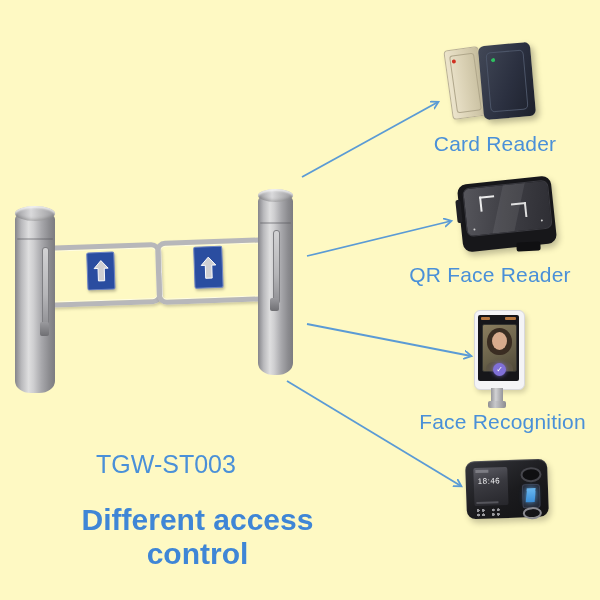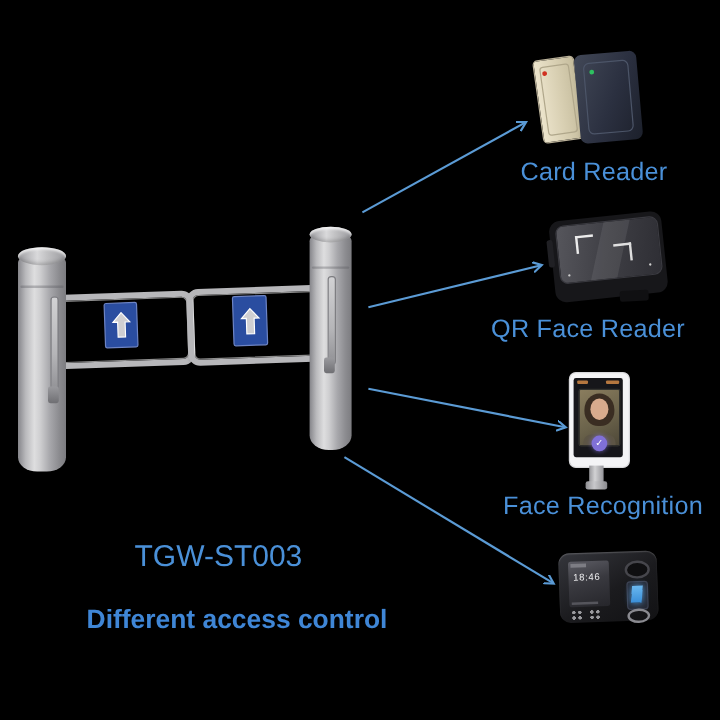--- a/index.html
+++ b/index.html
@@ -1,16 +1,16 @@
 <!DOCTYPE html>
 <html><head>
 <meta charset="utf-8">
 <style>
   html,body{margin:0;padding:0;background:#fff;}
-  .canvas{position:relative;width:600px;height:600px;background:#000000;overflow:hidden;
+  .canvas{position:relative;width:600px;height:600px;background:#fef9c3;overflow:hidden;
           font-family:"Liberation Sans", sans-serif;}
 
   
   .arrows-svg{position:absolute;left:0;top:0;width:600px;height:600px;pointer-events:none;}
 
   
   .pillar{position:absolute;z-index:3;
     background:linear-gradient(to right,#85858a 0%,#b9b9bc 16%,#dededf 34%,#cfcfd1 46%,#a8a8ac 66%,#8b8b8f 86%,#7c7c80 100%);
     border-radius:10px 10px 16px 16px/6px 6px 12px 12px;}
   .cap{position:absolute;z-index:4;border-radius:50%;
@@ -22,21 +22,21 @@
   .latch{position:absolute;z-index:5;background:linear-gradient(#9a9a9e,#6f6f73);border-radius:2px;}
   .arm{position:absolute;z-index:2;border:5px solid #b7b7ba;border-radius:10px;background:transparent;
     box-shadow:inset 0 0 0 1px rgba(255,255,255,.55), 1px 2px 3px rgba(0,0,0,.18);}
   .sign{position:absolute;background:#2a4da0;border:1px solid #6d84c4;border-radius:2px;
     display:flex;align-items:center;justify-content:center;box-shadow:1px 2px 3px rgba(0,0,0,.25);}
   .sign svg{width:72%;height:82%;}
 
   
   .label{position:absolute;color:#4a90d8;text-align:center;font-size:21px;letter-spacing:.2px;}
   .model{position:absolute;color:#4a90d8;text-align:center;font-size:25px;}
-  .caption{position:absolute;color:#3f86d6;text-align:center;font-size:22px;font-weight:bold;}
+  .caption{position:absolute;color:#3f86d6;text-align:center;font-size:30px;font-weight:bold;}
 
   
   .card-beige{position:absolute;left:448px;top:48px;width:33px;height:68px;transform:rotate(-8deg);
     background:linear-gradient(to right,#ece4cc 0%,#d8cfb2 55%,#c6bd9e 100%);
     border:1px solid #b9b098;border-radius:4px;box-shadow:2px 3px 5px rgba(0,0,0,.18);}
   .card-beige .inner{position:absolute;left:4px;top:5px;right:4px;bottom:5px;border:1px solid #b0a78b;border-radius:3px;}
   .led{position:absolute;width:4px;height:4px;border-radius:50%;}
   .card-dark{position:absolute;left:481px;top:44px;width:52px;height:74px;transform:rotate(-5deg);
     background:linear-gradient(115deg,#424857 0%,#2b3040 55%,#1c202b 100%);
     border-radius:6px;box-shadow:3px 4px 6px rgba(0,0,0,.28);}
@@ -187,16 +187,16 @@
     </div>
     <div class="fp-speaker"></div>
     <div class="fp-sensor">
       <div class="lit"></div>
     </div>
     <div class="fp-dots" style="left:9px;top:47px;"></div>
     <div class="fp-dots" style="left:24px;top:47px;"></div>
     <div class="fp-oval"></div>
   </div>
 
-  <div class="model" style="left:82px;top:450px;width:200px;">TGW-ST003</div>
+  <div class="model" style="left:66px;top:450px;width:200px;">TGW-ST003</div>
   <div class="caption" style="left:40px;top:503px;width:315px;">Different access control</div>
 
 </div>
 
 </body></html>

